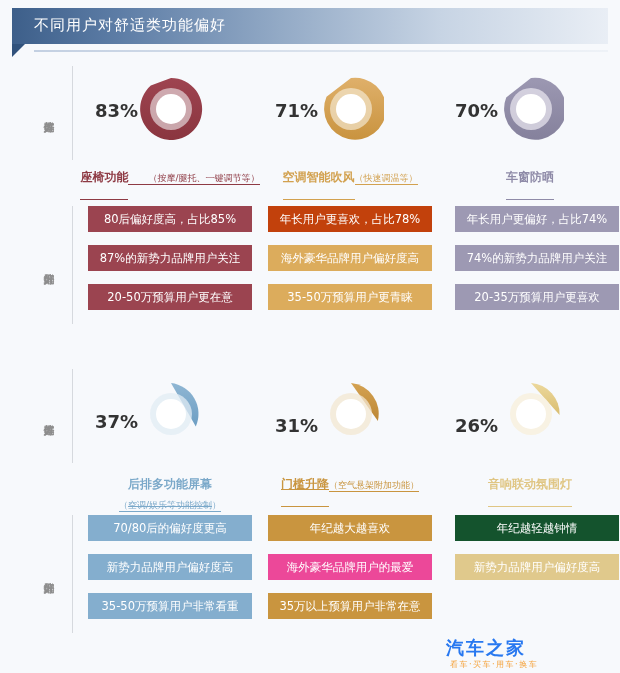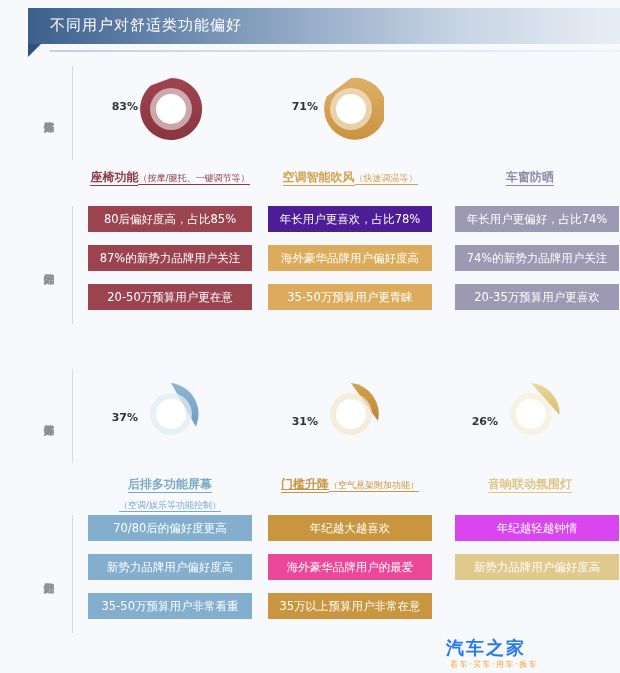--- a/index.html
+++ b/index.html
@@ -5,21 +5,21 @@
   html,body{margin:0;padding:0;}
   body{
     width:620px;height:673px;
     background:#f7f9fc;
     font-family:"DejaVu Sans","Liberation Sans",sans-serif;
     overflow:hidden;
     position:relative;
   }
 
   
-  .header-wrap{position:absolute;left:16px;top:8px;width:580px;height:46px;}
+  .header-wrap{position:absolute;left:0;top:8px;width:580px;height:46px;}
   .header-bar{
     position:absolute;left:12px;top:0;width:596px;height:36px;
     background:linear-gradient(to right,#3d5f8a 0%,#5d7da6 18%,#93aac6 45%,#c7d4e4 72%,#e9eef5 100%);
   }
   .header-title{
     position:absolute;left:34px;top:8px;
     font-size:15px;color:#ffffff;letter-spacing:1px;font-weight:normal;
     white-space:nowrap;
   }
   .header-notch{
@@ -60,34 +60,34 @@
   
   .donut-row{position:absolute;left:80px;top:0;width:540px;height:100px;}
   .donut-cell{position:absolute;top:8px;width:180px;height:92px;}
   .donut-cell.c0{left:0px;}
   .donut-cell.c1{left:180px;}
   .donut-cell.c2{left:360px;}
   .donut-svg{position:absolute;left:58px;top:0;}
   .donut-pct{
     position:absolute;top:34px;left:2px;width:56px;
     text-align:right;
-    font-size:11px;color:#333;font-weight:bold;
+    font-size:18px;color:#333;font-weight:bold;
   }
 
   
   .head-row{position:absolute;left:80px;width:540px;height:34px;}
   .head-cell{position:absolute;top:0;width:180px;text-align:center;}
   .head-cell.c0{left:0px;}
   .head-cell.c1{left:180px;}
   .head-cell.c2{left:360px;}
   .head-main{
     font-size:12px;font-weight:bold;
     border-bottom:1px solid currentColor;
     display:inline;
-    padding-bottom:1px;
+    padding-bottom:15px;
   }
   .head-sub{
     font-size:9px;font-weight:normal;
     border-bottom:1px solid currentColor;
     display:inline;
     padding-bottom:1px;
   }
 
   
   .box-row{position:absolute;left:80px;width:540px;}
@@ -155,47 +155,61 @@
               <stop offset="0%" stop-color="#dfb06a"></stop>
                 <stop offset="100%" stop-color="#c9933f"></stop>
             </linearGradient>
           </defs>
           <path d="M 33 43 m 0 -31 A 31 31 0 1 1 8.5 30.8 Z" fill="url(#g1)"></path>
           <circle cx="33" cy="43" r="21" fill="#f6ecd9" opacity="0.65"></circle>
           <circle cx="33" cy="43" r="15" fill="#ffffff"></circle>
         </svg>
       </div>
 
+      <div class="donut-cell c2">
+        <div class="donut-pct">70%</div>
+        <svg class="donut-svg" width="66" height="86" viewBox="0 0 66 86">
+          <defs>
+            <linearGradient id="g2" x1="0" y1="0" x2="0" y2="1">
+              <stop offset="0%" stop-color="#9c98b2"></stop>
+                <stop offset="100%" stop-color="#85819c"></stop>
+            </linearGradient>
+          </defs>
+          <path d="M 33 43 m 0 -31 A 31 31 0 1 1 8.2 31.5 Z" fill="url(#g2)"></path>
+          <circle cx="33" cy="43" r="21" fill="#eceaf2" opacity="0.7"></circle>
+          <circle cx="33" cy="43" r="15" fill="#ffffff"></circle>
+        </svg>
+      </div>
 
     </div>
   </div>
 
   <div class="head-row" style="top:108px;">
     <div class="head-cell c0">
-      <span class="head-main" style="color:#8e3a44;">座椅功能</span><span class="head-sub" style="color:#8e3a44;">（按摩/腿托、一键调节等）</span>
+      <span class="head-main" style="color:#8e3a44;">座椅功能</span><span class="head-sub" style="color:#8e3a44;padding-left:20px;">（按摩/腿托、一键调节等）</span>
     </div>
     <div class="head-cell c1">
       <span class="head-main" style="color:#d2a14f;">空调智能吹风</span><span class="head-sub" style="color:#d2a14f;">（快速调温等）</span>
     </div>
     <div class="head-cell c2">
       <span class="head-main" style="color:#8f8ba8;">车窗防晒</span><span class="head-sub" style="color:#8f8ba8;"></span>
     </div>
   </div>
 
   <div class="band band-detail" style="position:absolute;top:144px;">
     <div class="side-label" style="top:4px;height:118px;">细分人群偏好</div>
     <div class="side-rule" style="top:4px;height:118px;"></div>
     <div class="box-row" style="top:4px;">
       <div class="box-cell c0">
         <div class="stat-box" style="background:#9b4450;">80后偏好度高，占比85%</div>
         <div class="stat-box" style="background:#9b4450;">87%的新势力品牌用户关注</div>
         <div class="stat-box" style="background:#9b4450;">20-50万预算用户更在意</div>
       </div>
       <div class="box-cell c1">
-        <div class="stat-box" style="background:#4c1d95;">年长用户更喜欢，占比78%</div>
+        <div class="stat-box" style="background:#c2410c;">年长用户更喜欢，占比78%</div>
         <div class="stat-box" style="background:#dcac5c;">海外豪华品牌用户偏好度高</div>
         <div class="stat-box" style="background:#dcac5c;">35-50万预算用户更青睐</div>
       </div>
       <div class="box-cell c2">
         <div class="stat-box" style="background:#9d99b3;">年长用户更偏好，占比74%</div>
         <div class="stat-box" style="background:#9d99b3;">74%的新势力品牌用户关注</div>
         <div class="stat-box" style="background:#9d99b3;">20-35万预算用户更喜欢</div>
       </div>
     </div>
   </div>
@@ -278,21 +292,21 @@
         <div class="stat-box" style="background:#84aece;">70/80后的偏好度更高</div>
         <div class="stat-box" style="background:#84aece;">新势力品牌用户偏好度高</div>
         <div class="stat-box" style="background:#84aece;">35-50万预算用户非常看重</div>
       </div>
       <div class="box-cell c1">
         <div class="stat-box" style="background:#c9953f;">年纪越大越喜欢</div>
         <div class="stat-box" style="background:#ec4899;">海外豪华品牌用户的最爱</div>
         <div class="stat-box" style="background:#c9953f;">35万以上预算用户非常在意</div>
       </div>
       <div class="box-cell c2">
-        <div class="stat-box" style="background:#d946ef;">年纪越轻越钟情</div>
+        <div class="stat-box" style="background:#14532d;">年纪越轻越钟情</div>
         <div class="stat-box" style="background:#e0c98c;">新势力品牌用户偏好度高</div>
       </div>
     </div>
   </div>
 
 </div>
 
 <div class="footer">
   <div class="logo-main">汽车之家</div>
   <div class="logo-sub">看车·买车·用车·换车</div>

